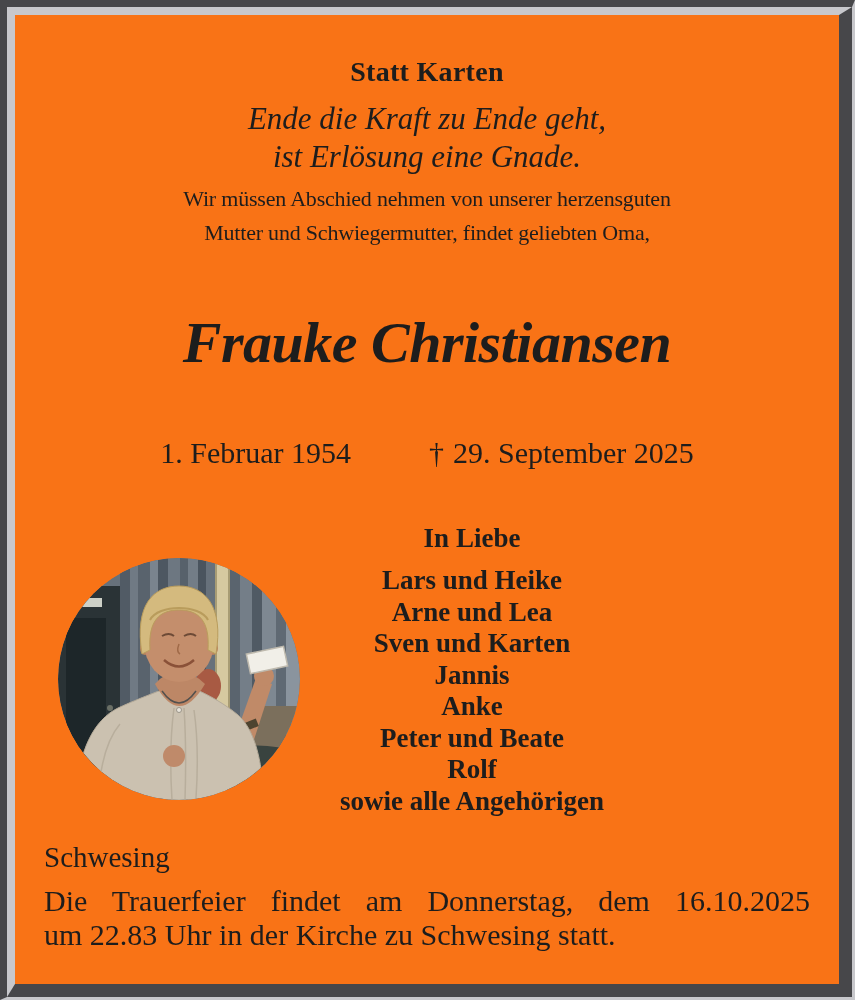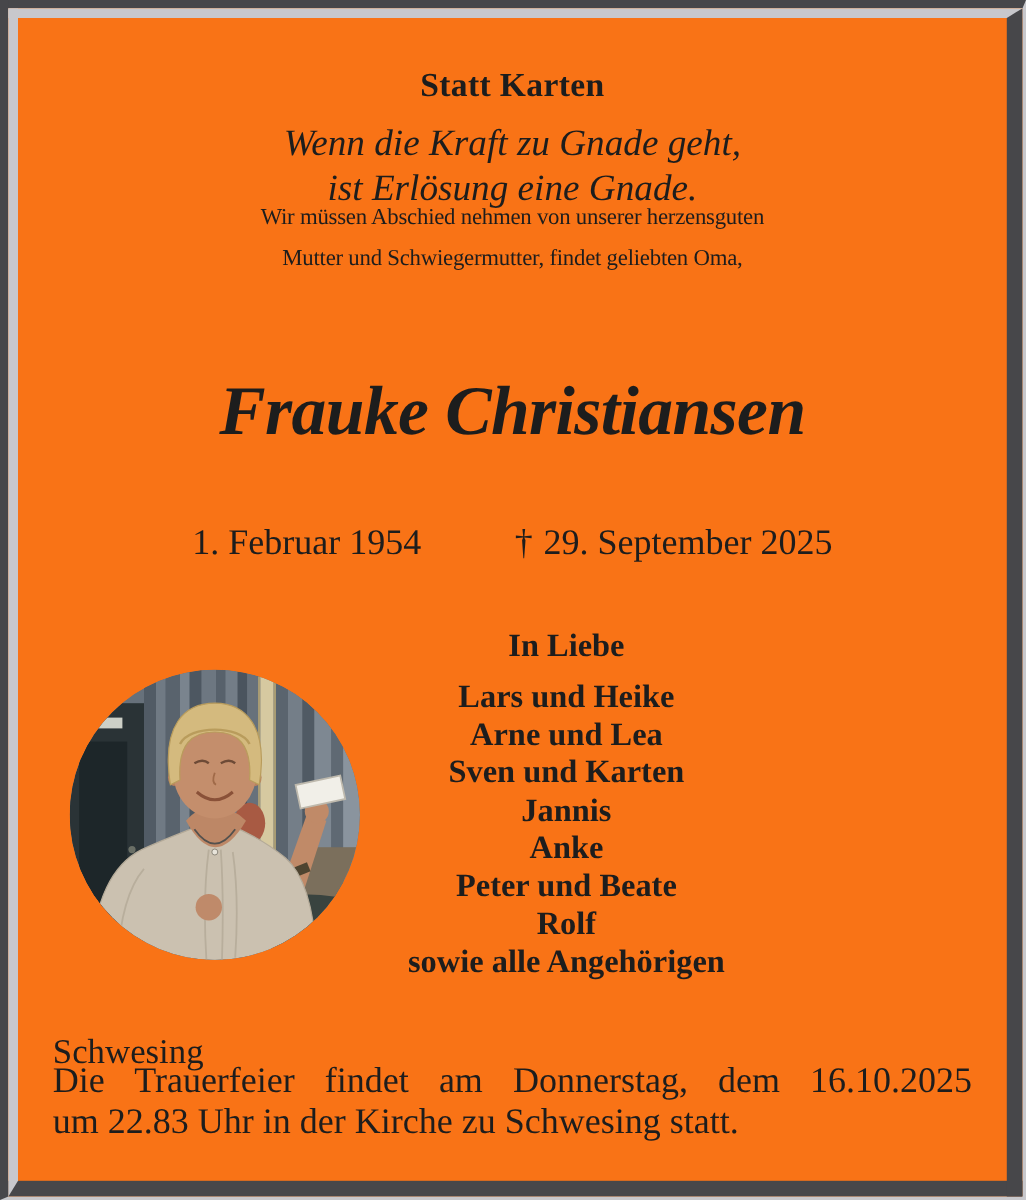--- a/index.html
+++ b/index.html
@@ -10,48 +10,48 @@
     border-color:#47474a #c8c8cc #c8c8cc #47474a;
     border-width:7px 3px 3px 7px;}
   .frame-inner{box-sizing:border-box;width:100%;height:100%;background:#f97316;
     border-style:solid;
     border-color:#c8c8cc #47474a #47474a #c8c8cc;
     border-width:8px 13px 13px 8px;}
   .content{position:relative;width:100%;height:100%;}
   .abs{position:absolute;left:0;right:0;text-align:center;}
   .statt{top:41px;font-size:28px;font-weight:700;letter-spacing:.3px;}
   .quote{top:85px;font-size:31px;font-style:italic;line-height:38px;}
-  .intro{top:150px;font-size:19px;line-height:34px;letter-spacing:-.2px;}
+  .intro{top:167px;font-size:22px;line-height:34px;letter-spacing:-.2px;}
   .name-title{top:294px;font-size:58px;font-style:italic;font-weight:700;letter-spacing:-.5px;margin:0;}
   .maiden{top:376px;font-size:28px;}
   .dates{top:421px;font-size:30px;display:flex;justify-content:center;gap:78px;}
   .dagger{margin-right:9px;}
   .mourning{position:absolute;top:500px;left:0;right:12px;height:322px;}
   .photo{position:absolute;left:43px;top:43px;width:242px;height:242px;border-radius:50%;overflow:hidden;}
   .photo svg{display:block;width:100%;height:100%;}
   .mourners{position:absolute;left:102px;right:0;top:8px;text-align:center;}
   .salutation{font-size:27px;line-height:30px;font-weight:700;margin-bottom:12px;}
   .names{font-size:27px;line-height:31.5px;font-weight:700;}
-  .place{position:absolute;left:29px;top:846px;font-size:29px;text-align:left;}
+  .place{position:absolute;left:29px;top:826px;font-size:29px;text-align:left;}
   .funeral{position:absolute;left:29px;width:766px;top:869px;font-size:30px;line-height:34px;text-align:left;}
   .funeral .l1{text-align:justify;text-align-last:justify;}
   .funeral .l2{text-align:left;}
 </style>
 </head>
 <body>
 
 <div class="page">
   <div class="frame-outer">
     <div class="frame-inner">
       <div class="content">
 
         <div class="abs statt">Statt Karten</div>
 
         <div class="abs quote">
-          <div>Wenn die Kraft zu Gnade geht,</div>
+          <div>Ende die Kraft zu Ende geht,</div>
           <div>ist Erlösung eine Gnade.</div>
         </div>
 
         <div class="abs intro">
           <div>Wir müssen Abschied nehmen von unserer herzensguten</div>
           <div>Mutter und Schwiegermutter, findet geliebten Oma,</div>
         </div>
 
         <h1 class="abs name-title">Frauke Christiansen</h1>
 

